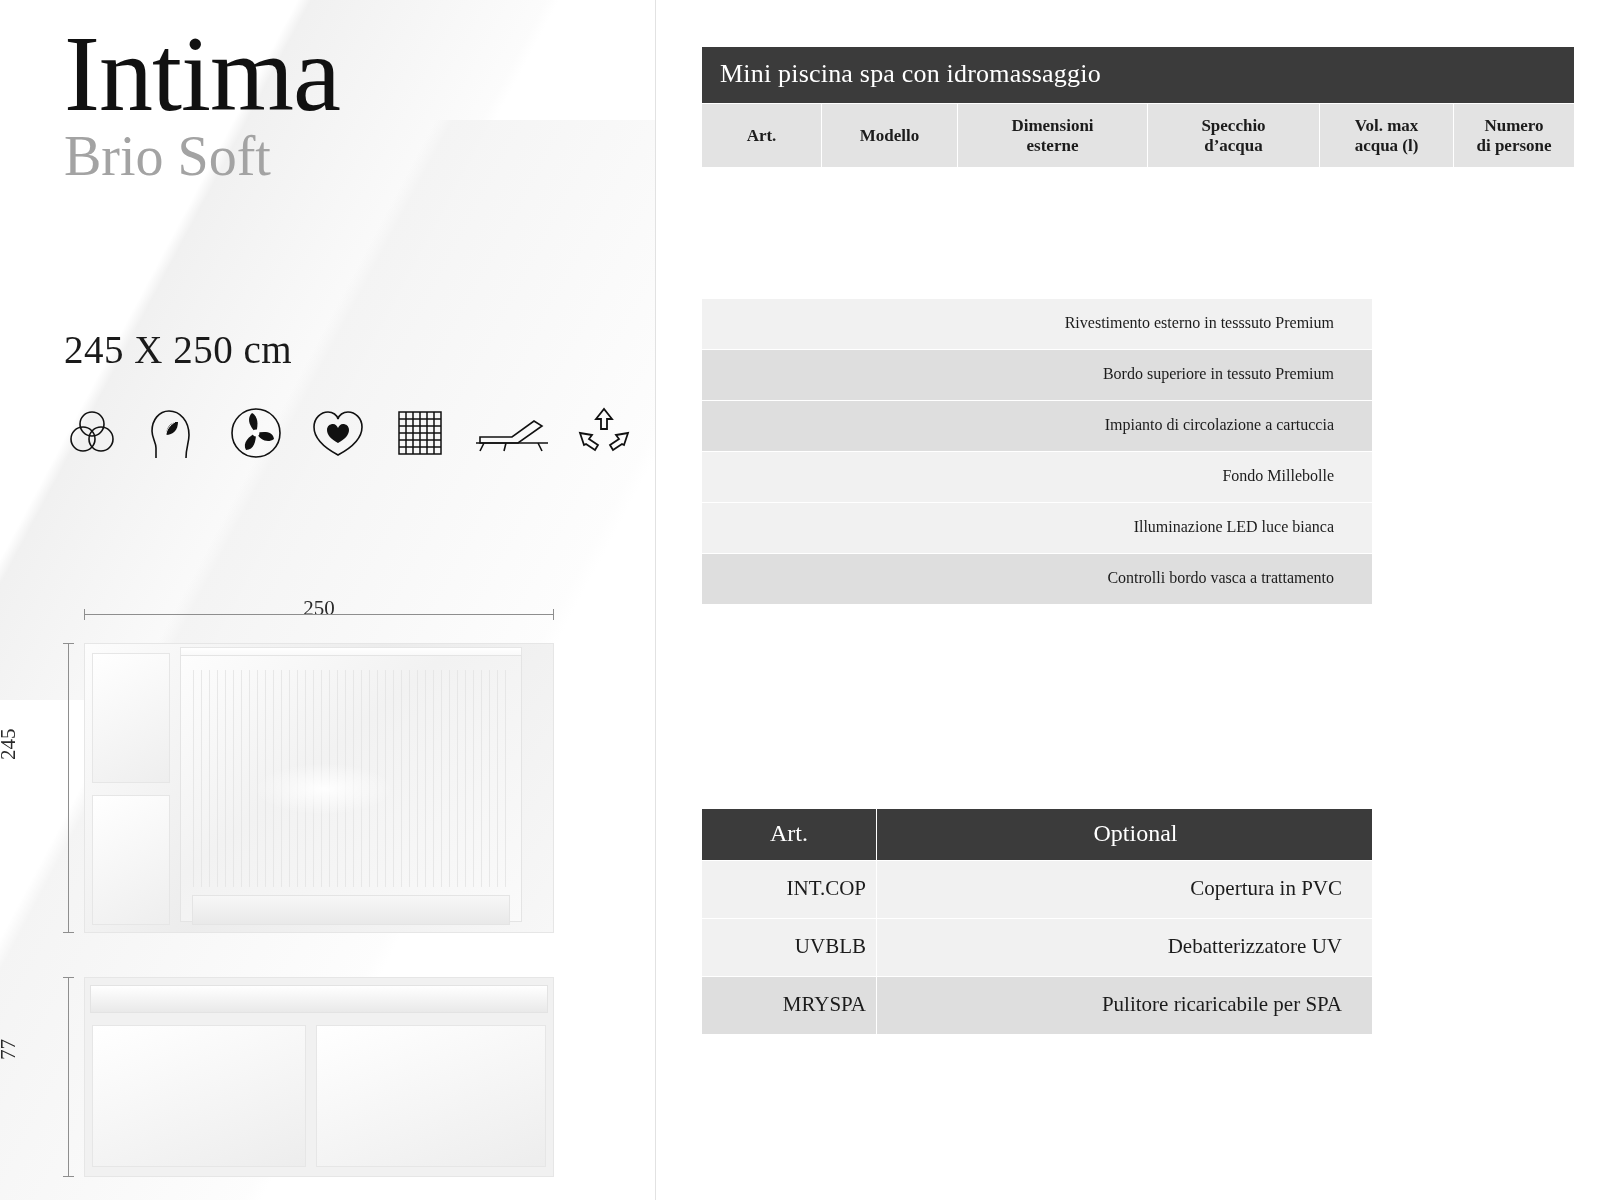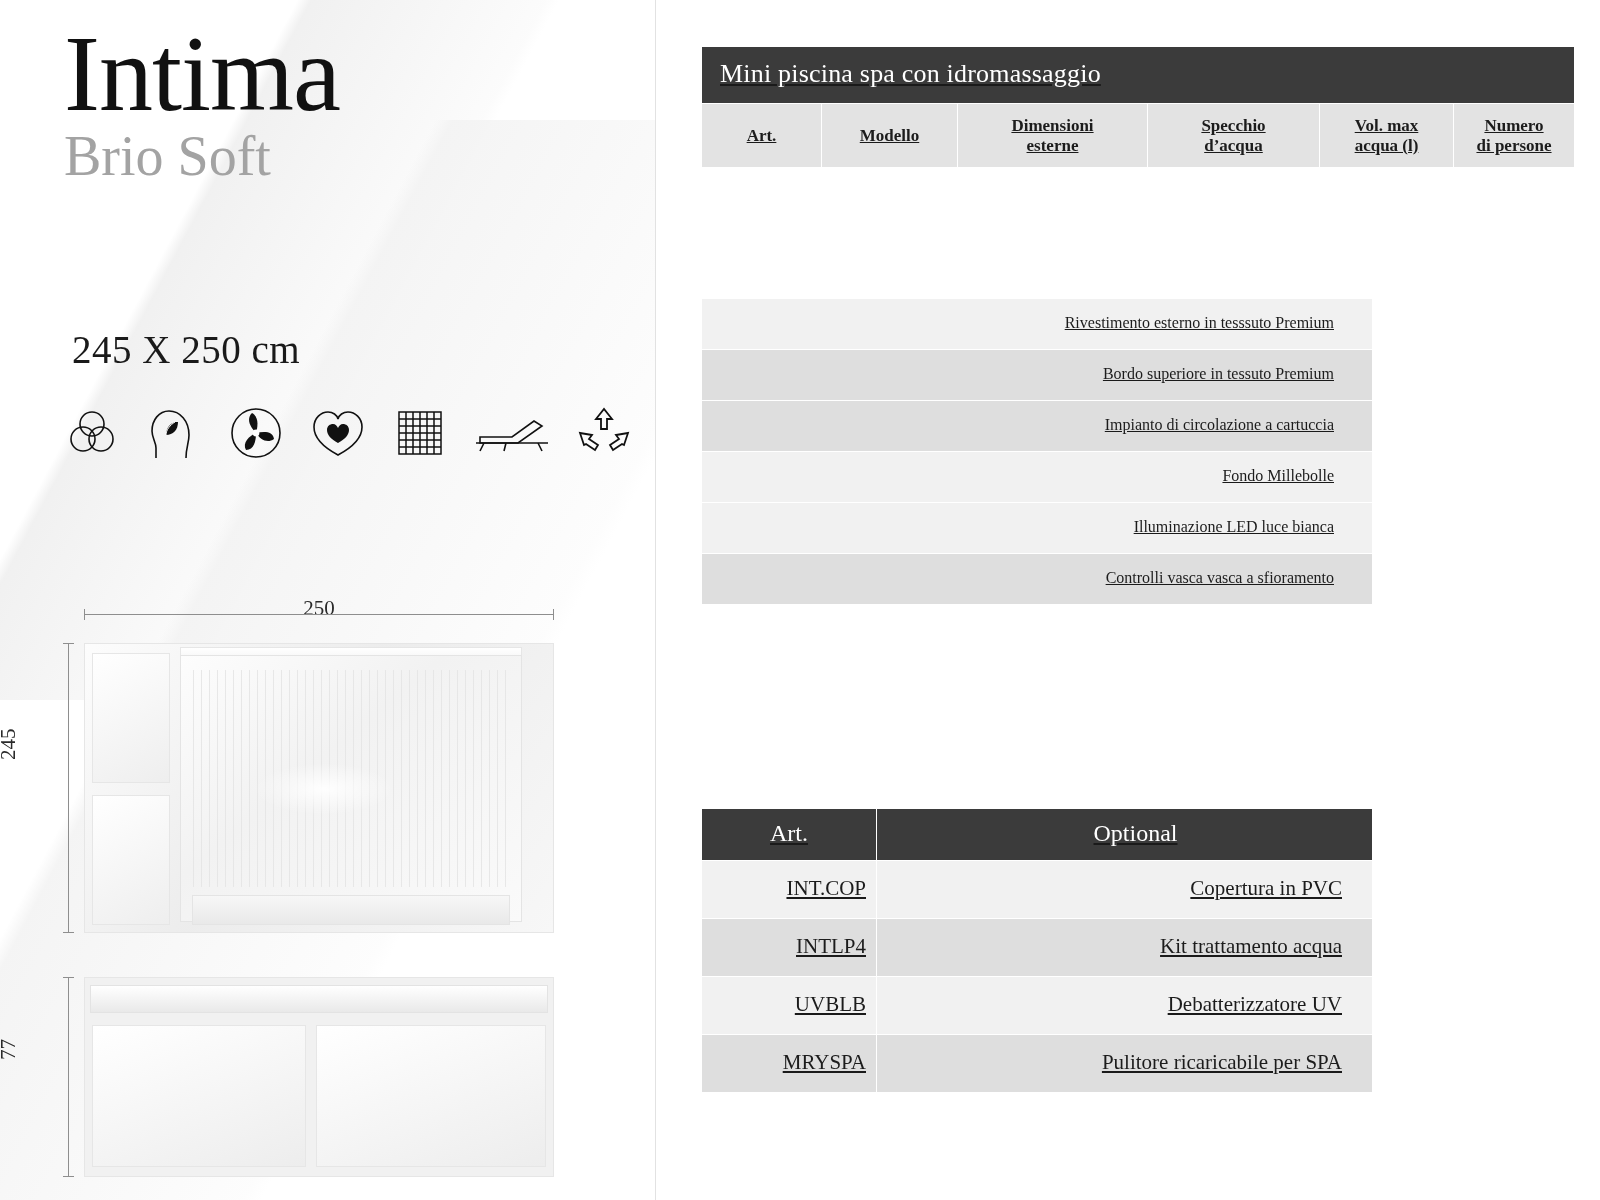--- a/index.html
+++ b/index.html
@@ -65,21 +65,21 @@
   .brand-sub {
     font-size: 56px;
     line-height: 1.1;
     font-weight: 400;
     color: #a3a3a3;
     margin-top: -4px;
   }
 
   .dims-line {
     position: absolute;
-    left: 72px;
+    left: 64px;
     top: 327px;
     font-size: 39px;
     color: #1a1a1a;
     letter-spacing: 0.5px;
   }
 
   .icon-row {
     position: absolute;
     left: 62px;
     top: 402px;
@@ -278,21 +278,20 @@
     position: relative;
     flex: 1;
     height: 1200px;
     background: #ffffff;
   }
 
   .tbl {
     position: absolute;
     border-collapse: collapse;
     table-layout: fixed;
-    text-decoration: underline;
   }
   .tbl td, .tbl th {
     border: 1px solid #ffffff;
   }
 
   
   #table-specs {
     left: 45px;
     top: 46px;
     width: 873px;
@@ -496,43 +495,39 @@
       <tr class="std-row even">
         <td>Impianto di circolazione a cartuccia</td>
       </tr>
       <tr class="std-row odd">
         <td>Fondo Millebolle</td>
       </tr>
       <tr class="std-row odd">
         <td>Illuminazione LED luce bianca</td>
       </tr>
       <tr class="std-row even">
-        <td>Controlli vasca vasca a sfioramento</td>
+        <td>Controlli bordo vasca a trattamento</td>
       </tr>
     </tbody>
       </table>
 
     <table class="tbl" id="table-optional">
       <colgroup>
         <col style="width:175px">
         <col>
       </colgroup>
       <tbody>
           <tr class="opt-head">
         <td class="art">Art.</td>
         <td class="lbl">Optional</td>
       </tr>
       <tr class="opt-row odd">
         <td class="art">INT.COP</td>
         <td class="val">Copertura in PVC</td>
       </tr>
-      <tr class="opt-row even">
-        <td class="art">INTLP4</td>
-        <td class="val">Kit trattamento acqua</td>
-      </tr>
       <tr class="opt-row odd">
         <td class="art">UVBLB</td>
         <td class="val">Debatterizzatore UV</td>
       </tr>
       <tr class="opt-row even">
         <td class="art">MRYSPA</td>
         <td class="val">Pulitore ricaricabile per SPA</td>
       </tr>
     </tbody>
       </table>

